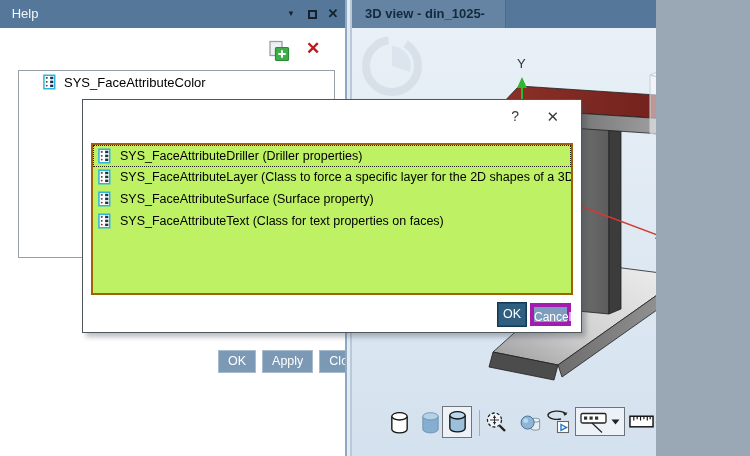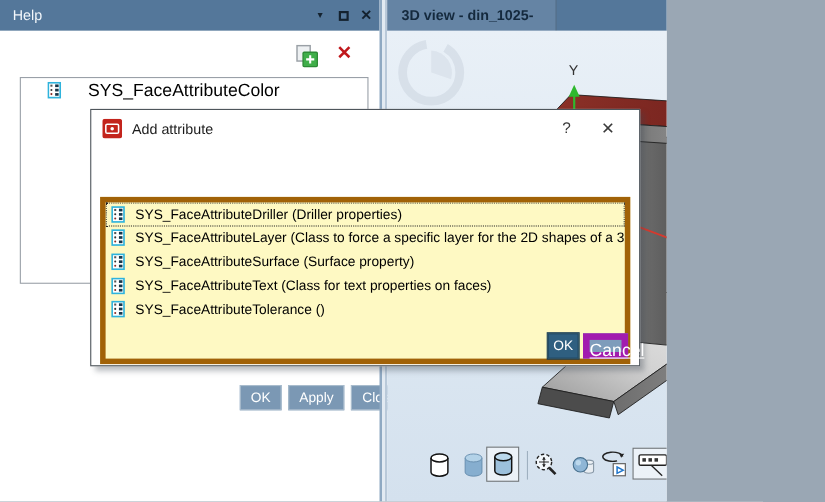--- a/index.html
+++ b/index.html
@@ -1,39 +1,39 @@
 <!DOCTYPE html>
 <html><head>
 <meta charset="utf-8">
 <style>
   html,body{margin:0;padding:0;background:#9aa7b4;}
   *{box-sizing:border-box;font-family:"Liberation Sans",sans-serif;}
-  .app{position:relative;width:606px;height:456px;overflow:hidden;background:#fff;}
+  .app{position:relative;width:656px;height:456px;overflow:hidden;background:#fff;}
   .abs{position:absolute;}
   
   .tabbar{background:#54779a;height:28px;}
   .bar-item{color:#f3f7fb;font-size:13px;line-height:28px;text-align:center;}
   .tab-active-left{background:#ffffff;color:#0d1a26;font-weight:600;font-size:13px;line-height:28px;text-align:center;}
   .winglyph{color:#14222f;font-size:13px;line-height:28px;text-align:center;cursor:default;}
   .maxbox{display:inline-block;width:9px;height:9px;border:2px solid #14222f;vertical-align:middle;}
   
   .listbox{background:#fff;border:1px solid #9aa0a8;}
-  .list-item-l{display:flex;align-items:flex-start;gap:22px;padding:3px 2px 2px 24px;font-size:16px;color:#000;}
+  .list-item-l{display:flex;align-items:flex-end;gap:6px;padding:3px 2px 2px 24px;font-size:13px;color:#000;}
   .btn-steel{background:#7b98b4;border:1px solid #a9bccd;color:#fff;font-size:12.5px;padding:3px 9px 4px 9px;text-align:center;}
   .btnrow{display:flex;gap:6px;}
   
   .dialog{background:#fff;border:1px solid #4e555b;box-shadow:4px 4px 5px rgba(60,70,80,0.35);z-index:10;}
   .dlg-title{display:flex;align-items:center;gap:9px;padding:8px 10px 6px 10px;}
   .dlg-title-text{font-size:13px;color:#1b1b1b;}
   .dlg-glyph{position:absolute;top:8px;font-size:14px;color:#3a3a3a;cursor:default;}
-  .dlg-list{position:absolute;left:8px;top:43px;width:482px;height:152px;border:5px solid #a16207;background:#fef9c3;overflow:hidden;margin-top:36px;}
+  .dlg-list{position:absolute;left:8px;top:43px;width:482px;height:152px;border:2px solid #a16207;background:#bef264;overflow:hidden;}
   .dlg-row{display:flex;align-items:center;gap:7px;height:21.6px;padding:0 3px 0 4px;font-size:12.5px;color:#000;white-space:nowrap;border:1px dotted transparent;}
   .dlg-row.selected{border:1px dotted #222;}
   .btn-ok{position:absolute;background:#2f5f80;border:1px solid #224b66;outline:1px solid #133851;color:#fff;font-size:12.5px;text-align:center;}
-  .btn-cancel{position:absolute;background:#7e9cbb;border:6px solid #a21caf;color:#fff;font-size:16px;text-align:center;text-decoration:underline;}
+  .btn-cancel{position:absolute;background:#7e9cbb;border:4px solid #a21caf;color:#fff;font-size:12px;text-align:center;}
   
   .viewport{background:linear-gradient(180deg,#e9f0f7 0%,#dde8f2 55%,#d4e1ee 100%);overflow:hidden;}
   .splitter{background:linear-gradient(90deg,#8fa9c2 0,#8fa9c2 2px,#e2eaf2 2px,#e2eaf2 5px,#b9c9d9 5px,#b9c9d9 7px);}
   .tbi{position:absolute;}
   .tbi svg{display:block;}
   .selframe{border:1px solid #6e7478;background:rgba(255,255,255,0.55);}
   .tsep{width:1px;background:#9fb0c0;}
   .ovf{font-size:14px;font-weight:bold;color:#16283a;}
   .tico{width:15px;height:16px;flex:0 0 auto;}
 </style>
@@ -227,28 +227,20 @@
         <g clip-path="url(#meshclip)" stroke="#111" stroke-width="1">
           <path d="M-2 8 L26 20 M-2 13 L26 25 M-2 3 L26 15 M-2 -2 L26 10"></path>
           <path d="M26 8 L-2 20 M26 13 L-2 25 M26 3 L-2 15 M26 -2 L-2 10"></path>
         </g>
       </svg>
     </div>
     <div class="tbi ovf" style="left:355px;top:386px;">»</div>
   </div>
 
   <div class="abs dialog" style="left:82px;top:99px;width:500px;height:234px;">
-    <div class="dlg-title">
-      <svg width="18" height="18" viewBox="0 0 18 18">
-        <rect width="18" height="18" rx="2.5" fill="#c3241c"></rect>
-        <rect x="3.2" y="5" width="11.6" height="8.2" rx="1.2" fill="none" stroke="#fff" stroke-width="1.4"></rect>
-        <circle cx="9" cy="9.1" r="1.6" fill="#fff"></circle>
-      </svg>
-      <span class="dlg-title-text">Add attribute</span>
-    </div>
     <div class="dlg-glyph" style="right:62px;">?</div>
     <div class="dlg-glyph" style="right:22px;font-size:15px;">✕</div>
 
     <div class="dlg-list">
       <div class="dlg-row selected">
         <svg class="tico" viewBox="0 0 16 16">
             <rect x="1" y="0.8" width="11.5" height="14.4" fill="#fff" stroke="#2fb3dc" stroke-width="1.6"></rect>
             <rect x="3" y="2.6" width="2" height="2" fill="#555"></rect>
             <rect x="7.6" y="2.4" width="3.4" height="2.6" fill="#17364a"></rect>
             <circle cx="4" cy="7.8" r="1" fill="#333"></circle>
@@ -287,31 +279,19 @@
             <rect x="1" y="0.8" width="11.5" height="14.4" fill="#fff" stroke="#2fb3dc" stroke-width="1.6"></rect>
             <rect x="3" y="2.6" width="2" height="2" fill="#555"></rect>
             <rect x="7.6" y="2.4" width="3.4" height="2.6" fill="#17364a"></rect>
             <circle cx="4" cy="7.8" r="1" fill="#333"></circle>
             <rect x="7.6" y="6.6" width="3.4" height="2.6" fill="#17364a"></rect>
             <circle cx="4" cy="11.8" r="1" fill="#8a2b24"></circle>
             <rect x="7.6" y="10.8" width="3.4" height="2.6" fill="#17364a"></rect>
           </svg>
         <span>SYS_FaceAttributeText (Class for text properties on faces)</span>
       </div>
-      <div class="dlg-row">
-        <svg class="tico" viewBox="0 0 16 16">
-            <rect x="1" y="0.8" width="11.5" height="14.4" fill="#fff" stroke="#2fb3dc" stroke-width="1.6"></rect>
-            <rect x="3" y="2.6" width="2" height="2" fill="#555"></rect>
-            <rect x="7.6" y="2.4" width="3.4" height="2.6" fill="#17364a"></rect>
-            <circle cx="4" cy="7.8" r="1" fill="#333"></circle>
-            <rect x="7.6" y="6.6" width="3.4" height="2.6" fill="#17364a"></rect>
-            <circle cx="4" cy="11.8" r="1" fill="#8a2b24"></circle>
-            <rect x="7.6" y="10.8" width="3.4" height="2.6" fill="#17364a"></rect>
-          </svg>
-        <span>SYS_FaceAttributeTolerance ()</span>
-      </div>
     </div>
 
     <div class="btn-ok" style="left:415px;top:203px;width:28px;height:23px;line-height:21px;">OK</div>
     <div class="btn-cancel" style="left:447px;top:203px;width:41px;height:23px;line-height:21px;">Cancel</div>
   </div>
 
 </div>
 
 </body></html>

